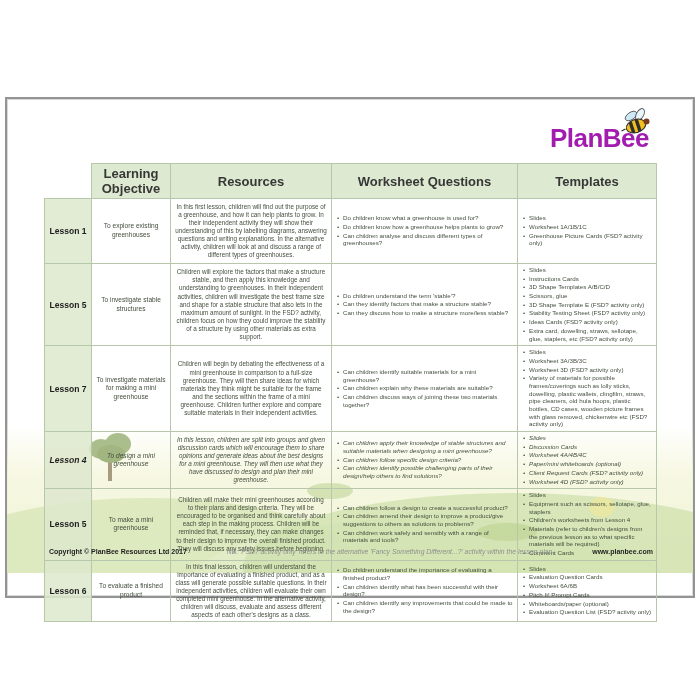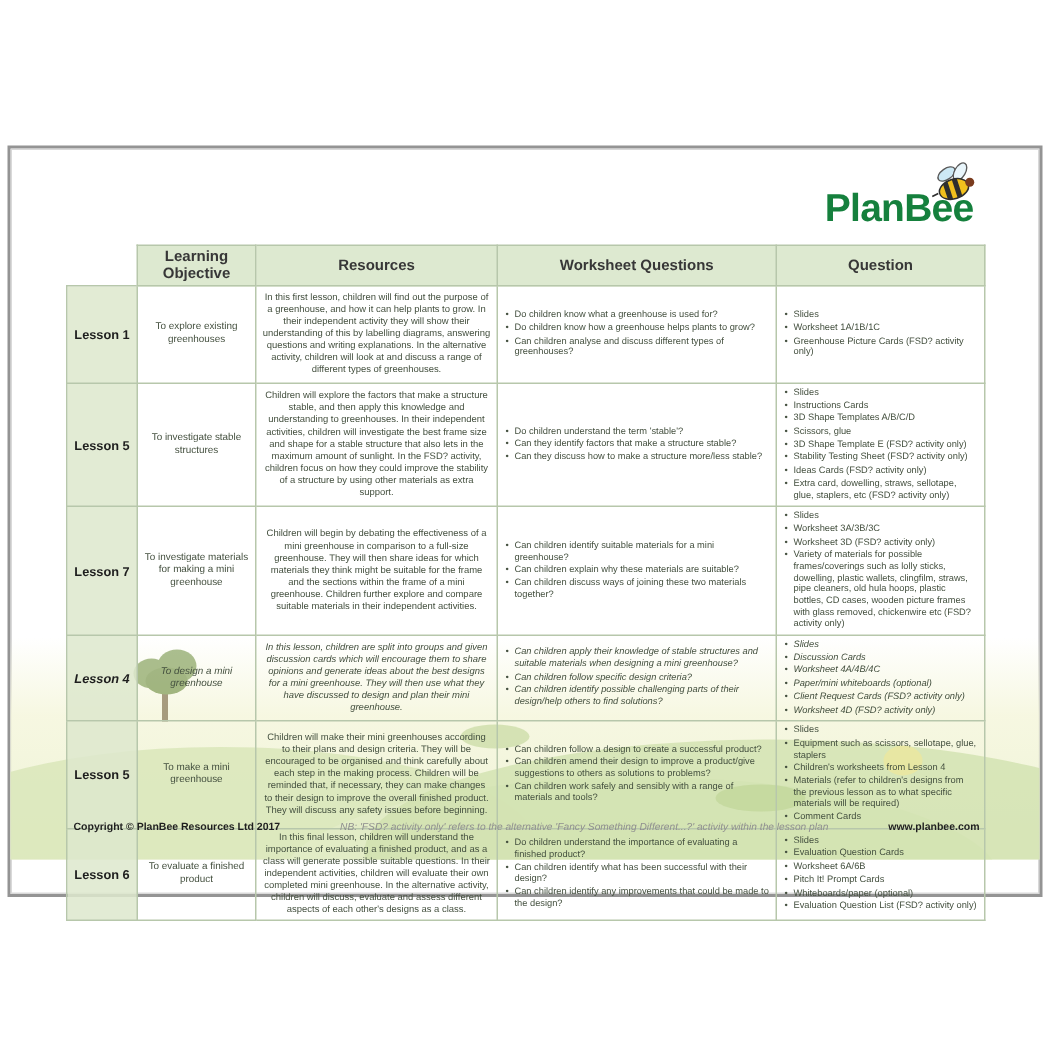--- a/index.html
+++ b/index.html
@@ -31,37 +31,37 @@
   .tree .l3{left:12px;top:14px;width:28px;height:18px;background:#739147;}
   .bush{position:absolute;border-radius:50%;background:#b9d190;opacity:.55;}
   .bush.b1{left:300px;top:58px;width:46px;height:16px;}
   .bush.b2{left:470px;top:98px;width:60px;height:18px;}
 
   .page-title{
     position:absolute;left:42px;top:30px;z-index:1;
     font-size:17.5px;font-weight:bold;color:#3d3d3d;letter-spacing:.2px;
   }
   .logo{position:absolute;right:44px;top:24px;z-index:1;}
-  .logo .logo-text{font-size:26px;font-weight:bold;color:#15803d;letter-spacing:-.5px;}
+  .logo .logo-text{font-size:26px;font-weight:bold;color:#a21caf;letter-spacing:-.5px;}
   .logo svg{position:absolute;top:-15px;right:-8px;}
 
   table.plan{
     position:absolute;left:37px;top:64px;z-index:1;
     width:612px;border-collapse:collapse;table-layout:fixed;
   }
   thead tr{height:17px;}
   tbody tr:nth-child(1){height:65px;}
   tbody tr:nth-child(2){height:65px;}
   tbody tr:nth-child(3){height:68px;}
   tbody tr:nth-child(4){height:54px;font-style:italic;}
   tbody tr:nth-child(5){height:66px;}
   tbody tr:nth-child(6){height:48px;}
   th,td{border:1px solid #b7c7ab;vertical-align:middle;padding:2px 4px;}
   th{
-    background:#dde9d0;font-size:10px;font-weight:bold;color:#373737;text-align:center;padding:2px;
+    background:#dde9d0;font-size:13px;font-weight:bold;color:#373737;text-align:center;padding:2px;
   }
   th.corner{border:none;background:transparent;}
   td.lesson{
     background:rgba(221,232,205,.86);
     font-size:8.5px;font-weight:bold;color:#1e1e1e;text-align:center;padding:1px;
   }
   td.obj{font-size:6.6px;color:#44503f;text-align:center;line-height:1.3;}
   td.ovw{font-size:6.3px;color:#44503f;text-align:center;line-height:1.28;}
   td.lst{font-size:6.2px;color:#44503f;text-align:left;line-height:1.24;}
   .bullet{position:relative;padding-left:7px;margin:0 0 1px 0;}
@@ -123,21 +123,21 @@
         <col style="width:161px">
         <col style="width:186px">
         <col style="width:139px">
     </colgroup>
     <thead>
       <tr>
         <th class="corner"></th>
         <th>Learning Objective</th>
         <th>Resources</th>
         <th>Worksheet Questions</th>
-        <th>Question</th>
+        <th>Templates</th>
       </tr>
     </thead>
     <tbody>
       <tr>
         <td class="lesson">Lesson 1</td>
         <td class="obj">To explore existing greenhouses</td>
         <td class="ovw">In this first lesson, children will find out the purpose of a greenhouse, and how it can help plants to grow. In their independent activity they will show their understanding of this by labelling diagrams, answering questions and writing explanations. In the alternative activity, children will look at and discuss a range of different types of greenhouses.</td>
         <td class="lst">
             <div class="bullet">Do children know what a greenhouse is used for?</div>
             <div class="bullet">Do children know how a greenhouse helps plants to grow?</div>

